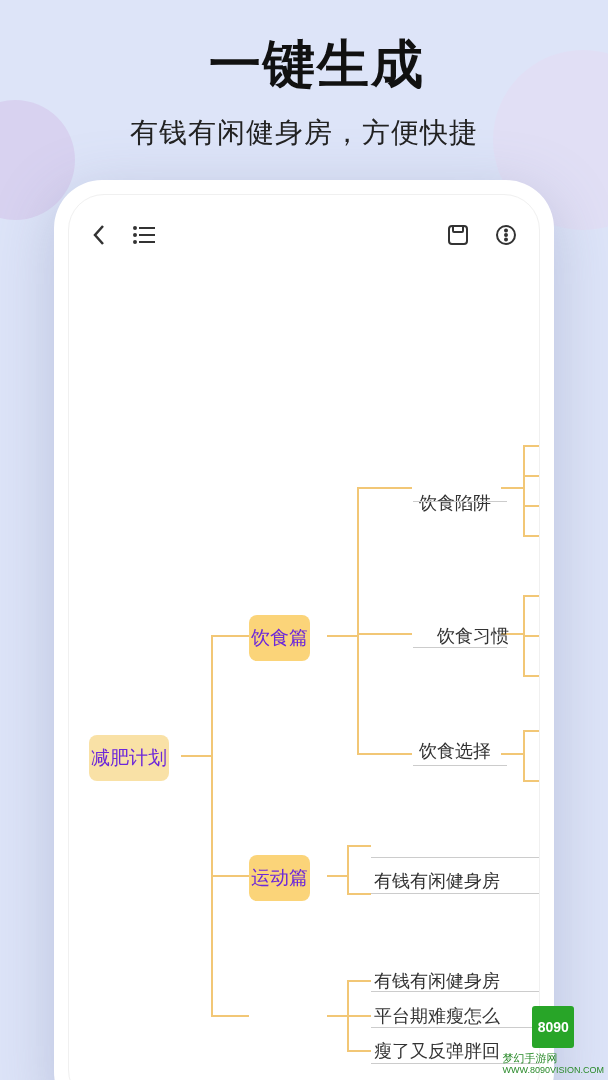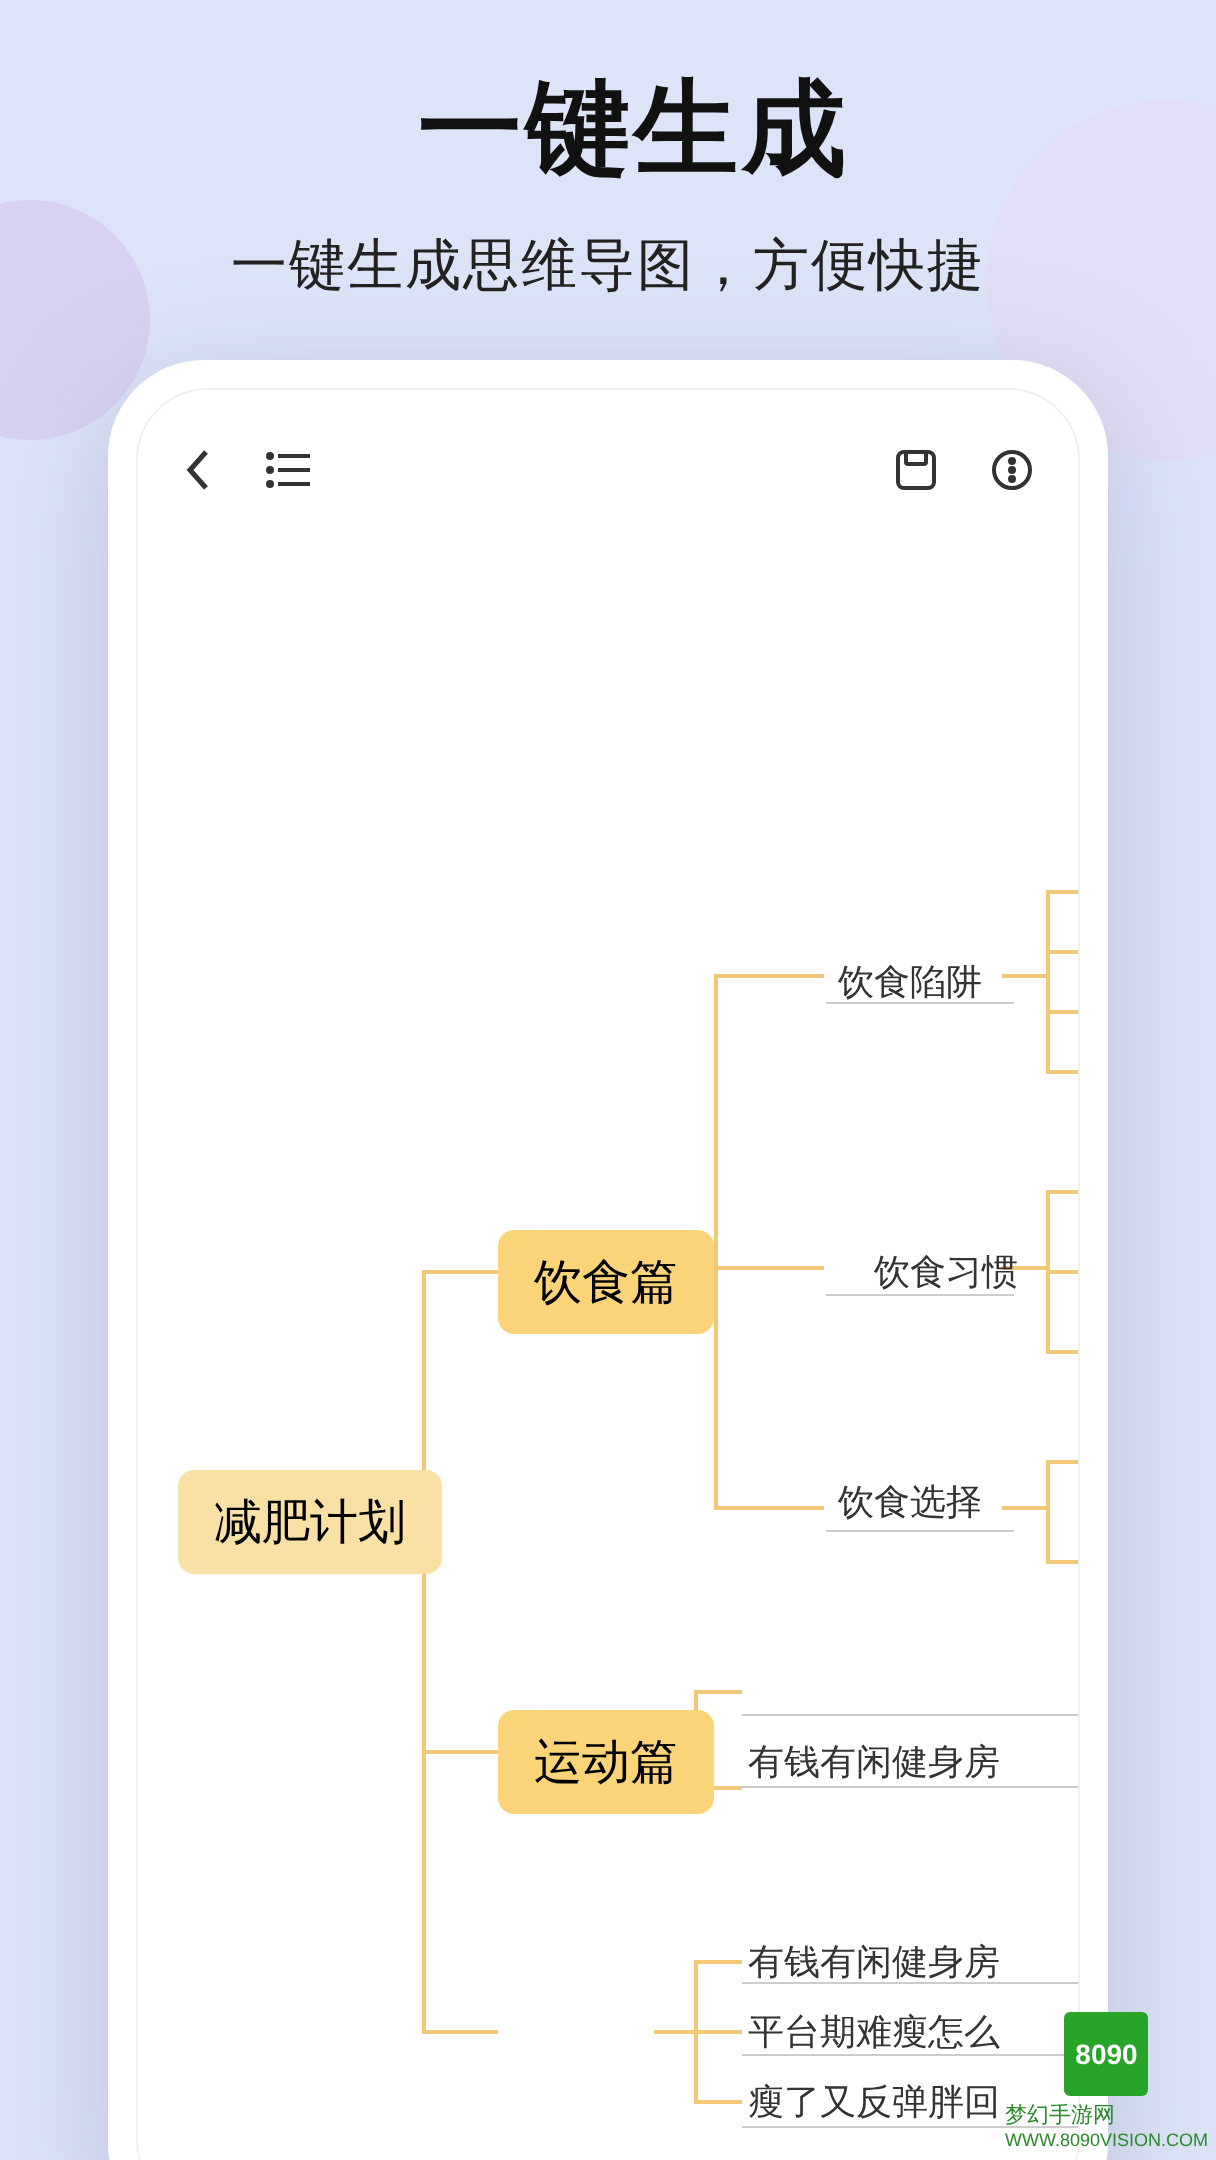--- a/index.html
+++ b/index.html
@@ -34,30 +34,30 @@
   display: flex; align-items: center; justify-content: space-between;
   padding: 28px 22px 10px;
 }
 .tb-left, .tb-right { display: flex; align-items: center; gap: 26px; }
 .icon { color: #333; display: flex; align-items: center; justify-content: center; }
 .icon svg { display: block; }
 .canvas {
   position: absolute; top: 80px; left: 0; right: 0; bottom: 0;
 }
 .node {
-  position: absolute; padding: 10px 18px; border-radius: 8px;
-  font-size: 24px; color: #000000; white-space: nowrap;
+  position: absolute; padding: 10px 2px; border-radius: 8px;
+  font-size: 19px; color: #6d28d9; white-space: nowrap;
 }
 .node-root { background: #F9E1A6; left: 20px; top: 460px; }
 .node-branch { background: #FBD479; }
 .node-leaf { color: #333; font-size: 18px; padding: 4px 0; }
 .b1 { left: 180px; top: 340px; } 
 .b2 { left: 180px; top: 580px; } 
 .b3 { left: 180px; top: 720px; } 
-.l1 { left: 350px; top: 200px; text-align: center; } 
+.l1 { left: 350px; top: 212px; text-align: center; } 
 .l2 { left: 368px; top: 345px; } 
 .l3 { left: 350px; top: 460px; } 
 .l4 { left: 305px; top: 555px; } 
 .l5 { left: 305px; top: 590px; } 
 .l6 { left: 305px; top: 690px; }
 .l7 { left: 305px; top: 725px; }
 .l8 { left: 305px; top: 760px; }
 
 .conn { position: absolute; background: #F2C776; }
 .hline { height: 2px; }
@@ -78,21 +78,21 @@
 .wm-txt { font-size: 11px; color: #2a8a2a; line-height: 1.2; }
 </style>
 </head>
 <body>
 
 <div class="bg-circle-left"></div>
 <div class="bg-circle-right"></div>
 
 <div class="hero">
   <div class="hero-title">一键生成</div>
-  <div class="hero-sub">一键生成思维导图，方便快捷</div>
+  <div class="hero-sub">有钱有闲健身房，方便快捷</div>
 </div>
 
 <div class="phone">
   <div class="phone-inner">
 
     <div class="toolbar">
       <div class="tb-left">
         <span class="icon">
           <svg width="16" height="24" viewBox="0 0 16 24" fill="none" stroke="#333" stroke-width="2.5">
               <polyline points="12,3 4,12 12,21"></polyline>

